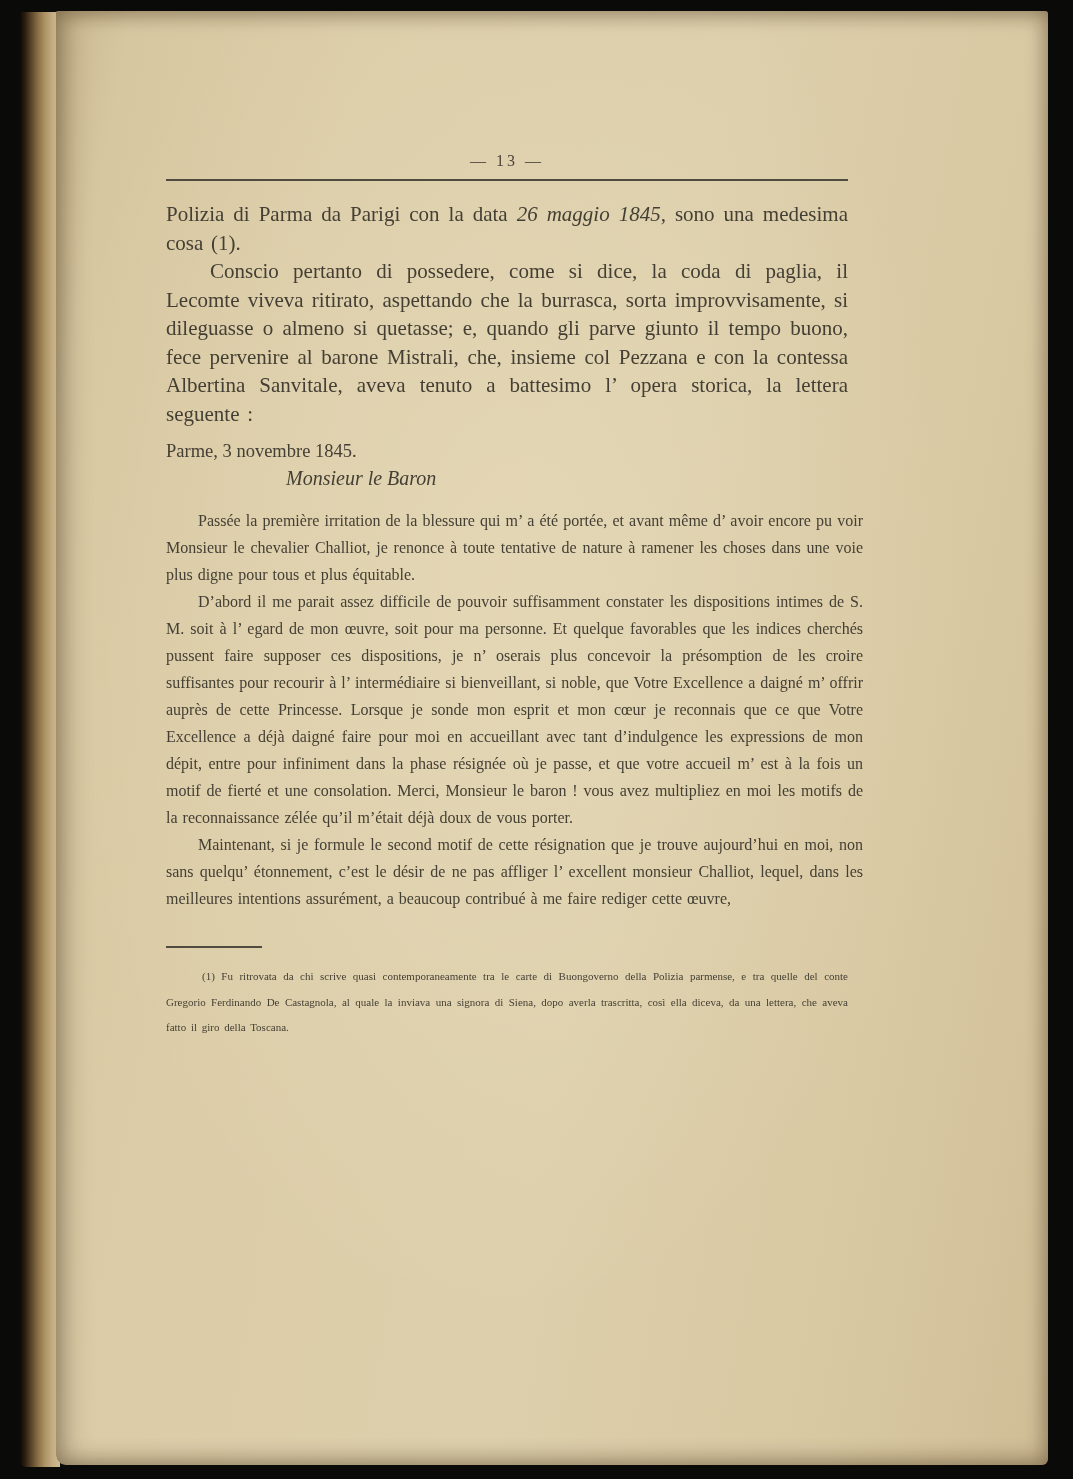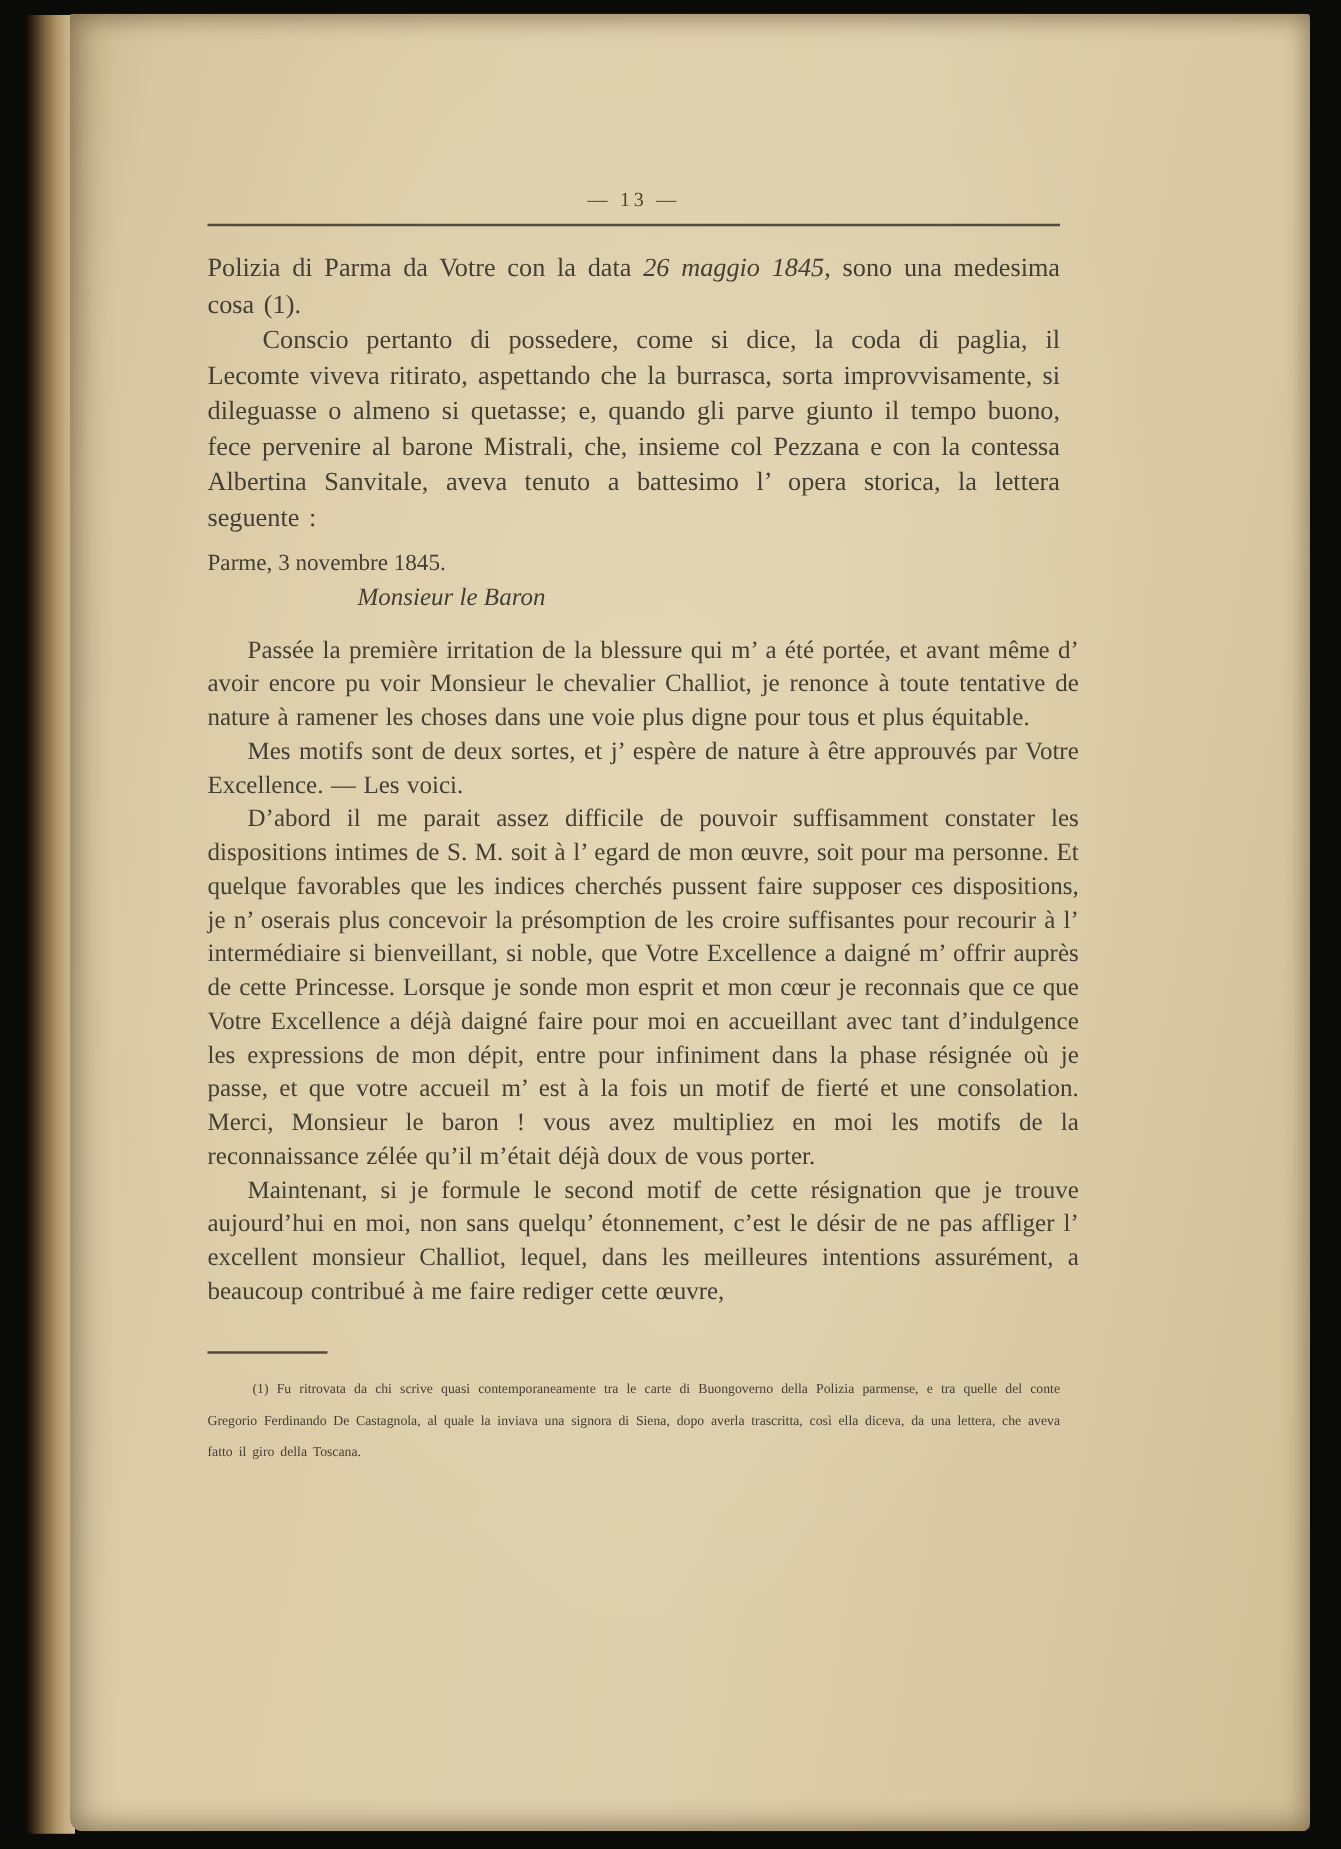--- a/index.html
+++ b/index.html
@@ -93,21 +93,21 @@
   .salutation {
     margin-top: 5px;
     margin-left: 120px;
     font-style: italic;
     font-size: 20px;
     color: #443f34;
   }
   .letter {
     margin-top: 17px;
     text-align: justify;
-    font-size: 20px;
+    font-size: 16px;
     line-height: 27px;
     word-spacing: 1px;
     color: #443f34;
     width: 697px;
   }
   .letter p {
     margin: 0;
     text-indent: 32px;
   }
   .footnote-rule {
@@ -135,30 +135,29 @@
 <div class="scan-frame">
   <div class="page-edges"></div>
 
   <div class="paper">
     <div class="content">
 
       <div class="page-header">— 13 —</div>
       <div class="header-rule"></div>
 
       <div class="intro">
-        <p><span>Polizia di Parma da Votre con la data </span><span class="italic">26 maggio 1845,</span><span> sono una medesima cosa (1).</span></p>
+        <p><span>Polizia di Parma da Parigi con la data </span><span class="italic">26 maggio 1845,</span><span> sono una medesima cosa (1).</span></p>
         <p class="indented">Conscio pertanto di possedere, come si dice, la coda di paglia, il Lecomte viveva ritirato, aspettando che la burrasca, sorta improvvisamente, si dileguasse o almeno si quetasse; e, quando gli parve giunto il tempo buono, fece pervenire al barone Mistrali, che, insieme col Pezzana e con la contessa Albertina Sanvitale, aveva tenuto a battesimo l’ opera storica, la lettera seguente :</p>
       </div>
 
       <div class="dateline">Parme, 3 novembre 1845.</div>
       <div class="salutation">Monsieur le Baron</div>
 
       <div class="letter">
         <p>Passée la première irritation de la blessure qui m’ a été portée, et avant même d’ avoir encore pu voir Monsieur le chevalier Challiot, je renonce à toute tentative de nature à ramener les choses dans une voie plus digne pour tous et plus équitable.</p>
-        <p>Mes motifs sont de deux sortes, et j’ espère de nature à être approuvés par Votre Excellence. — Les voici.</p>
         <p>D’abord il me parait assez difficile de pouvoir suffisamment constater les dispositions intimes de S. M. soit à l’ egard de mon œuvre, soit pour ma personne. Et quelque favorables que les indices cherchés pussent faire supposer ces dispositions, je n’ oserais plus concevoir la présomption de les croire suffisantes pour recourir à l’ intermédiaire si bienveillant, si noble, que Votre Excellence a daigné m’ offrir auprès de cette Princesse. Lorsque je sonde mon esprit et mon cœur je reconnais que ce que Votre Excellence a déjà daigné faire pour moi en accueillant avec tant d’indulgence les expressions de mon dépit, entre pour infiniment dans la phase résignée où je passe, et que votre accueil m’ est à la fois un motif de fierté et une consolation. Merci, Monsieur le baron ! vous avez multipliez en moi les motifs de la reconnaissance zélée qu’il m’était déjà doux de vous porter.</p>
         <p>Maintenant, si je formule le second motif de cette résignation que je trouve aujourd’hui en moi, non sans quelqu’ étonnement, c’est le désir de ne pas affliger l’ excellent monsieur Challiot, lequel, dans les meilleures intentions assurément, a beaucoup contribué à me faire rediger cette œuvre,</p>
       </div>
 
       <div class="footnote-rule"></div>
       <div class="footnote">
         <p>(1) Fu ritrovata da chi scrive quasi contemporaneamente tra le carte di Buongoverno della Polizia parmense, e tra quelle del conte Gregorio Ferdinando De Castagnola, al quale la inviava una signora di Siena, dopo averla trascritta, così ella diceva, da una lettera, che aveva fatto il giro della Toscana.</p>
       </div>
 
     </div>

